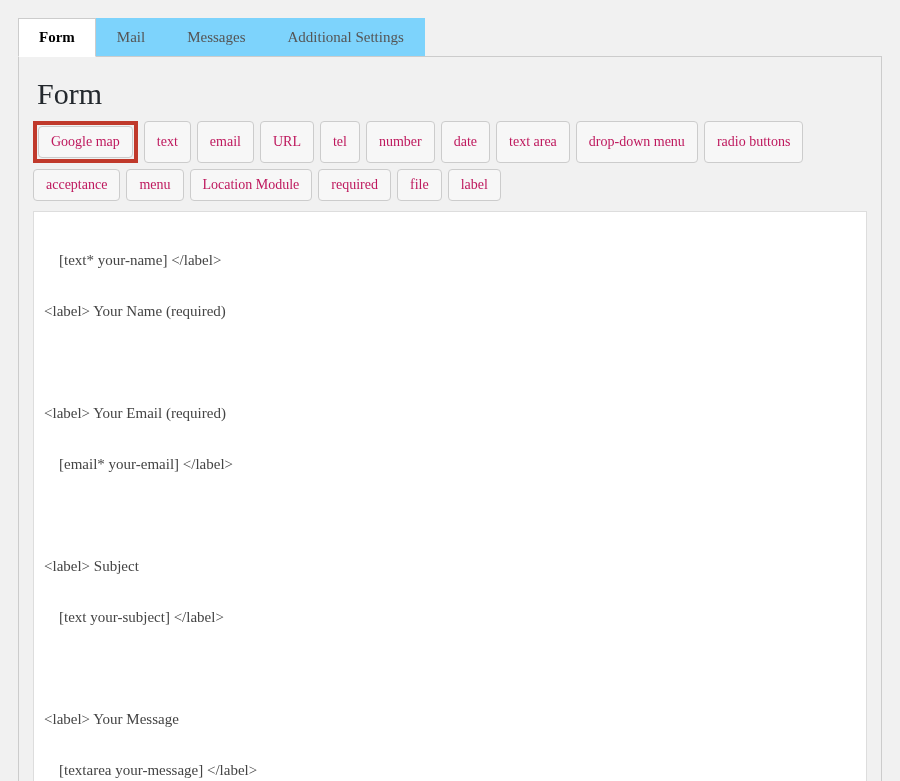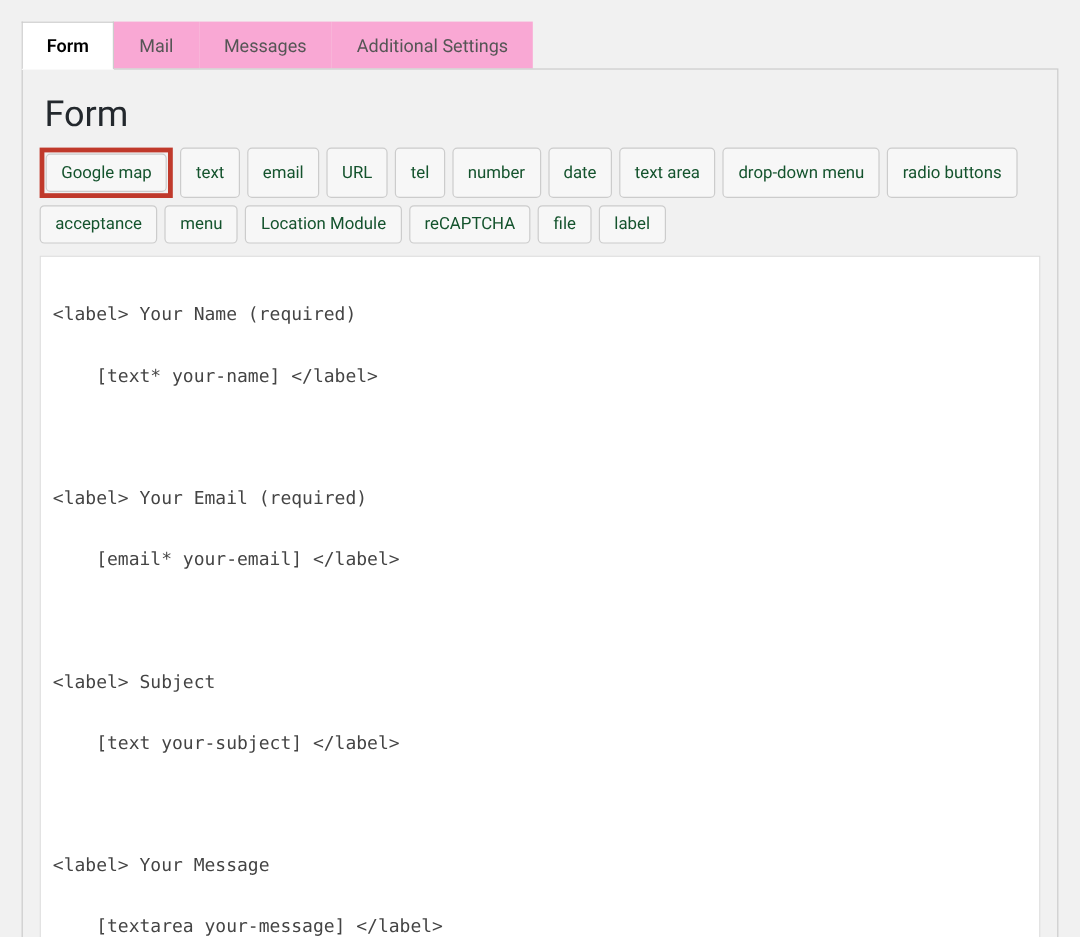--- a/index.html
+++ b/index.html
@@ -1,30 +1,30 @@
 <!DOCTYPE html>
 <html><head>
   <meta charset="utf-8">
   <style>
-    * { box-sizing: border-box; margin: 0; padding: 0; }
+    * { box-sizing: border-box; margin: 0; padding: 0; font-family: Liberation Serif, serif; }
     body {
       font-family: -apple-system, BlinkMacSystemFont, "Segoe UI", Roboto, sans-serif;
       background: #f1f1f1;
       padding: 18px;
       width: 900px;
       color: #333;
     }
     .tabs {
       display: flex;
       margin: 0;
     }
     .tab {
       padding: 10px 20px;
       border: 1px solid #ccc;
-      background: #f9a8d4;
+      background: #7dd3fc;
       color: #555;
       font-size: 15px;
       cursor: pointer;
       margin-right: 0;
       border-bottom: none;
     }
     .tab.active {
       background: #fff;
       border-color: #ccc;
       border-top: 1px solid #ccc;
@@ -60,21 +60,21 @@
       gap: 6px;
       margin-bottom: 10px;
       padding-left: 0px;
     }
     .tool-btn {
       background: #f7f7f7;
       border: 1px solid #ccc;
       border-radius: 4px;
       padding: 7px 12px;
       font-size: 14px;
-      color: #14532d;
+      color: #be185d;
       cursor: pointer;
       font-family: inherit;
     }
     .highlight-box {
       border: 4px solid #c0392b;
       display: inline-flex;
       padding: 1px;
     }
     .highlight-box .tool-btn {
       margin: 0;
@@ -116,28 +116,28 @@
     <button class="tool-btn">URL</button>
     <button class="tool-btn">tel</button>
     <button class="tool-btn">number</button>
     <button class="tool-btn">date</button>
     <button class="tool-btn">text area</button>
     <button class="tool-btn">drop-down menu</button>
     <button class="tool-btn">radio buttons</button>
     <button class="tool-btn">acceptance</button>
     <button class="tool-btn">menu</button>
     <button class="tool-btn">Location Module</button>
-    <button class="tool-btn">reCAPTCHA</button>
+    <button class="tool-btn">required</button>
     <button class="tool-btn">file</button>
     <button class="tool-btn">label</button>
   </div>
 
   <div class="code-area">
+<span class="code-line">    [text* your-name] &lt;/label&gt;</span>
 <span class="code-line">&lt;label&gt; Your Name (required)</span>
-<span class="code-line">    [text* your-name] &lt;/label&gt;</span>
 <span class="code-line">&nbsp;</span>
 <span class="code-line">&lt;label&gt; Your Email (required)</span>
 <span class="code-line">    [email* your-email] &lt;/label&gt;</span>
 <span class="code-line">&nbsp;</span>
 <span class="code-line">&lt;label&gt; Subject</span>
 <span class="code-line">    [text your-subject] &lt;/label&gt;</span>
 <span class="code-line">&nbsp;</span>
 <span class="code-line">&lt;label&gt; Your Message</span>
 <span class="code-line">    [textarea your-message] &lt;/label&gt;</span>
 

